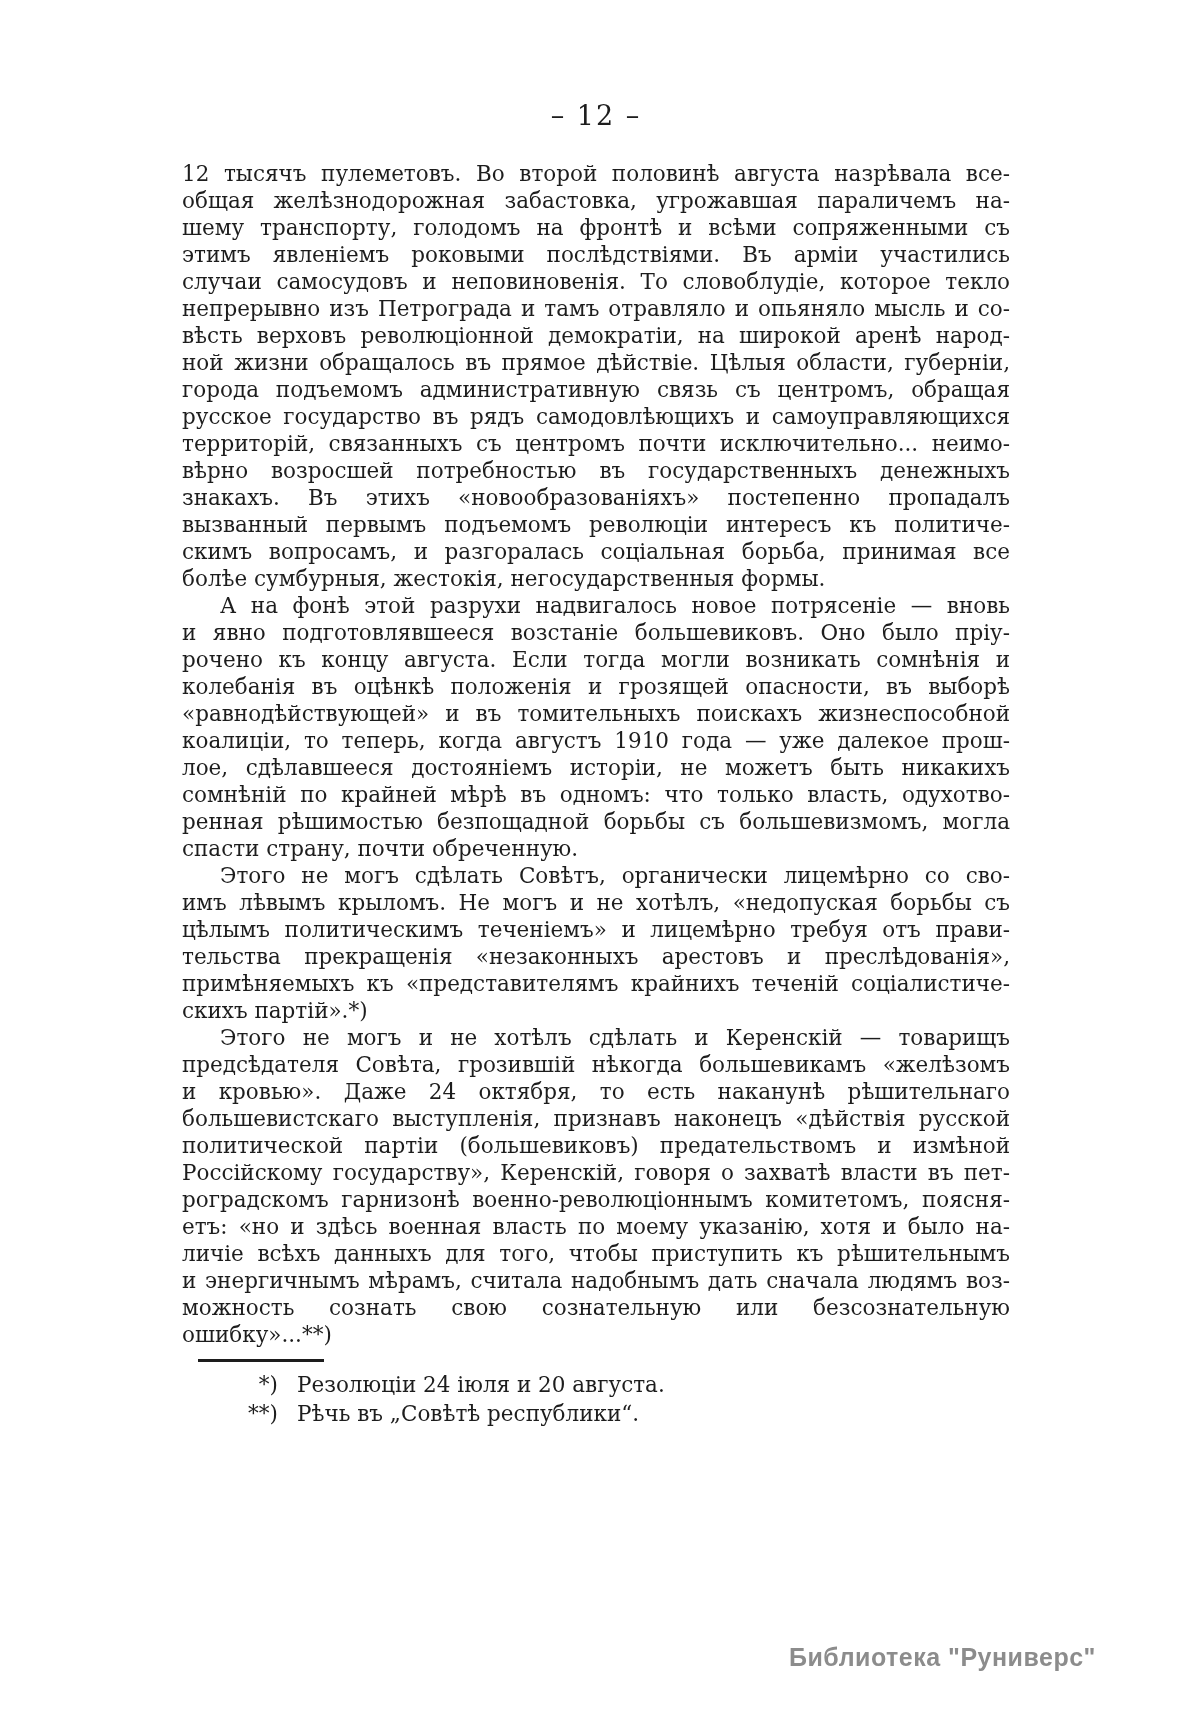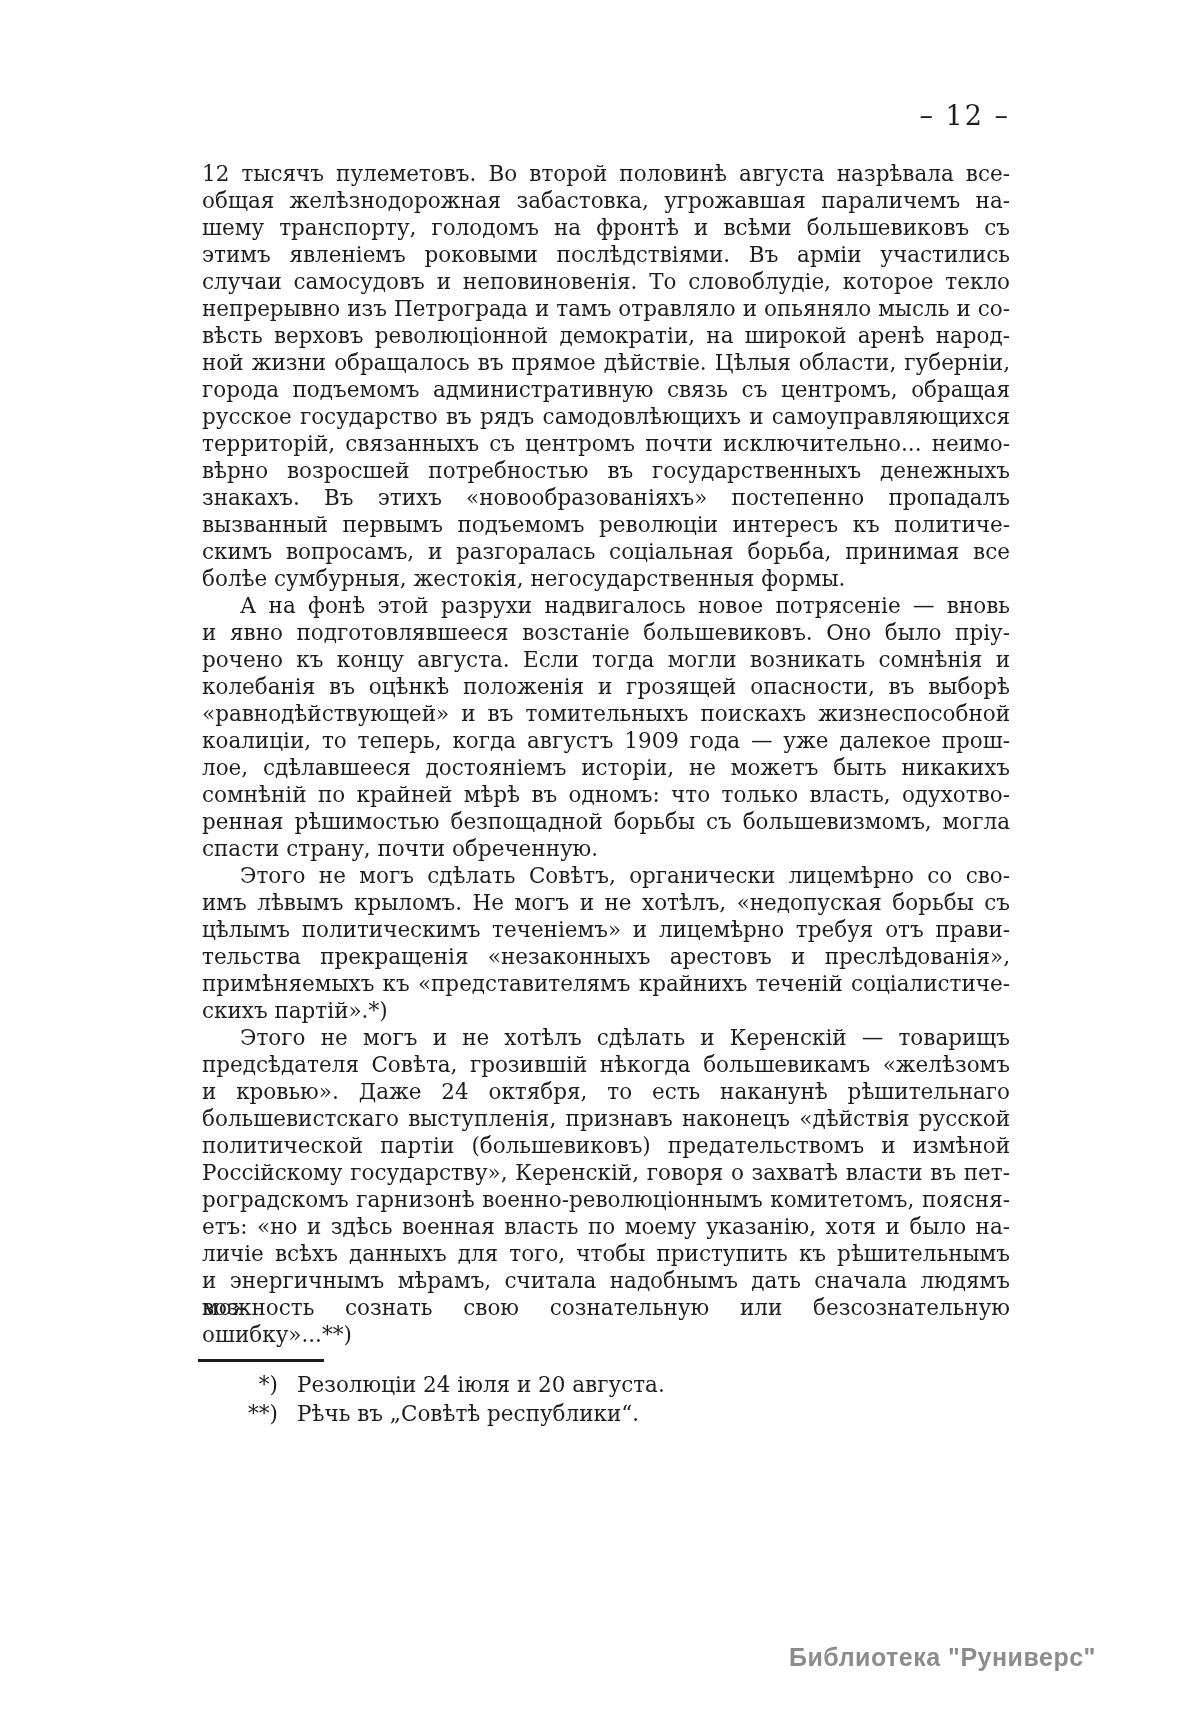--- a/index.html
+++ b/index.html
@@ -7,32 +7,31 @@
     width:1200px;height:1712px;
     background:#ffffff;
     position:relative;
     font-family:"DejaVu Serif","Liberation Serif",serif;
     color:#1d1d1d;
     overflow:hidden;
   }
   .scan-page{position:absolute;inset:0;background:#ffffff;}
   .page-number{
     position:absolute;top:100px;left:182px;width:828px;
-    text-align:right;font-size:27px;letter-spacing:2px;
+    text-align:center;font-size:27px;letter-spacing:2px;
   }
   .body-text{
     position:absolute;left:182px;top:160px;width:828px;
     font-size:21.5px;
   }
   .para{margin:0;padding:0;}
   .line{
     height:27px;line-height:27px;
     text-align:justify;text-align-last:justify;
     white-space:normal;
-    margin-left:20px;
   }
   .line.last{text-align-last:left;}
   .line.indent{padding-left:38px;}
   .em{}
   .fn-sep{
     margin:11px 0 0 16px;width:126px;height:3px;background:#1d1d1d;
   }
   .footnotes{margin-top:9px;font-size:21.5px;}
   .fn{display:flex;line-height:28.5px;}
   .fn-marker{width:96px;text-align:right;flex:0 0 auto;}
@@ -49,42 +48,42 @@
 
 <div class="scan-page">
 
   <div class="page-number">– 12 –</div>
 
   <div class="body-text">
 
     <div class="para">
         <div class="line">12 тысячъ пулеметовъ. Во второй половинѣ августа назрѣвала все-</div>
         <div class="line">общая желѣзнодорожная забастовка, угрожавшая параличемъ на-</div>
-        <div class="line">шему транспорту, голодомъ на фронтѣ и всѣми большевиковъ съ</div>
+        <div class="line">шему транспорту, голодомъ на фронтѣ и всѣми сопряженными съ</div>
         <div class="line">этимъ явленіемъ роковыми послѣдствіями. Въ арміи участились</div>
         <div class="line">случаи самосудовъ и неповиновенія. То словоблудіе, которое текло</div>
         <div class="line">непрерывно изъ Петрограда и тамъ отравляло и опьяняло мысль и со-</div>
         <div class="line">вѣсть верховъ революціонной демократіи, на широкой аренѣ народ-</div>
         <div class="line">ной жизни обращалось въ прямое дѣйствіе. Цѣлыя области, губерніи,</div>
         <div class="line">города подъемомъ административную связь съ центромъ, обращая</div>
         <div class="line">русское государство въ рядъ самодовлѣющихъ и самоуправляющихся</div>
         <div class="line">территорій, связанныхъ съ центромъ почти исключительно... неимо-</div>
         <div class="line">вѣрно возросшей потребностью въ государственныхъ денежныхъ</div>
         <div class="line">знакахъ. Въ этихъ «новообразованіяхъ» постепенно пропадалъ</div>
         <div class="line">вызванный первымъ подъемомъ революціи интересъ къ политиче-</div>
         <div class="line">скимъ вопросамъ, и разгоралась соціальная борьба, принимая все</div>
         <div class="line last">болѣе сумбурныя, жестокія, негосударственныя формы.</div>
       </div>
       <div class="para">
         <div class="line indent">А на фонѣ этой разрухи надвигалось новое потрясеніе — вновь</div>
         <div class="line">и явно подготовлявшееся возстаніе большевиковъ. Оно было пріу-</div>
         <div class="line">рочено къ концу августа. Если тогда могли возникать сомнѣнія и</div>
         <div class="line">колебанія въ оцѣнкѣ положенія и грозящей опасности, въ выборѣ</div>
         <div class="line">«равнодѣйствующей» и въ томительныхъ поискахъ жизнеспособной</div>
-        <div class="line">коалиціи, то теперь, когда августъ 1909 года — уже далекое прош-</div>
+        <div class="line">коалиціи, то теперь, когда августъ 1910 года — уже далекое прош-</div>
         <div class="line">лое, сдѣлавшееся достояніемъ исторіи, не можетъ быть никакихъ</div>
         <div class="line">сомнѣній по крайней мѣрѣ въ одномъ: что только власть, одухотво-</div>
         <div class="line">ренная рѣшимостью безпощадной борьбы съ большевизмомъ, могла</div>
         <div class="line last">спасти страну, почти обреченную.</div>
       </div>
       <div class="para">
         <div class="line indent">Этого не могъ сдѣлать Совѣтъ, органически лицемѣрно со сво-</div>
         <div class="line">имъ лѣвымъ крыломъ. Не могъ и не хотѣлъ, «недопуская борьбы съ</div>
         <div class="line">цѣлымъ политическимъ теченіемъ» и лицемѣрно требуя отъ прави-</div>
         <div class="line">тельства прекращенія «незаконныхъ арестовъ и преслѣдованія»,</div>

